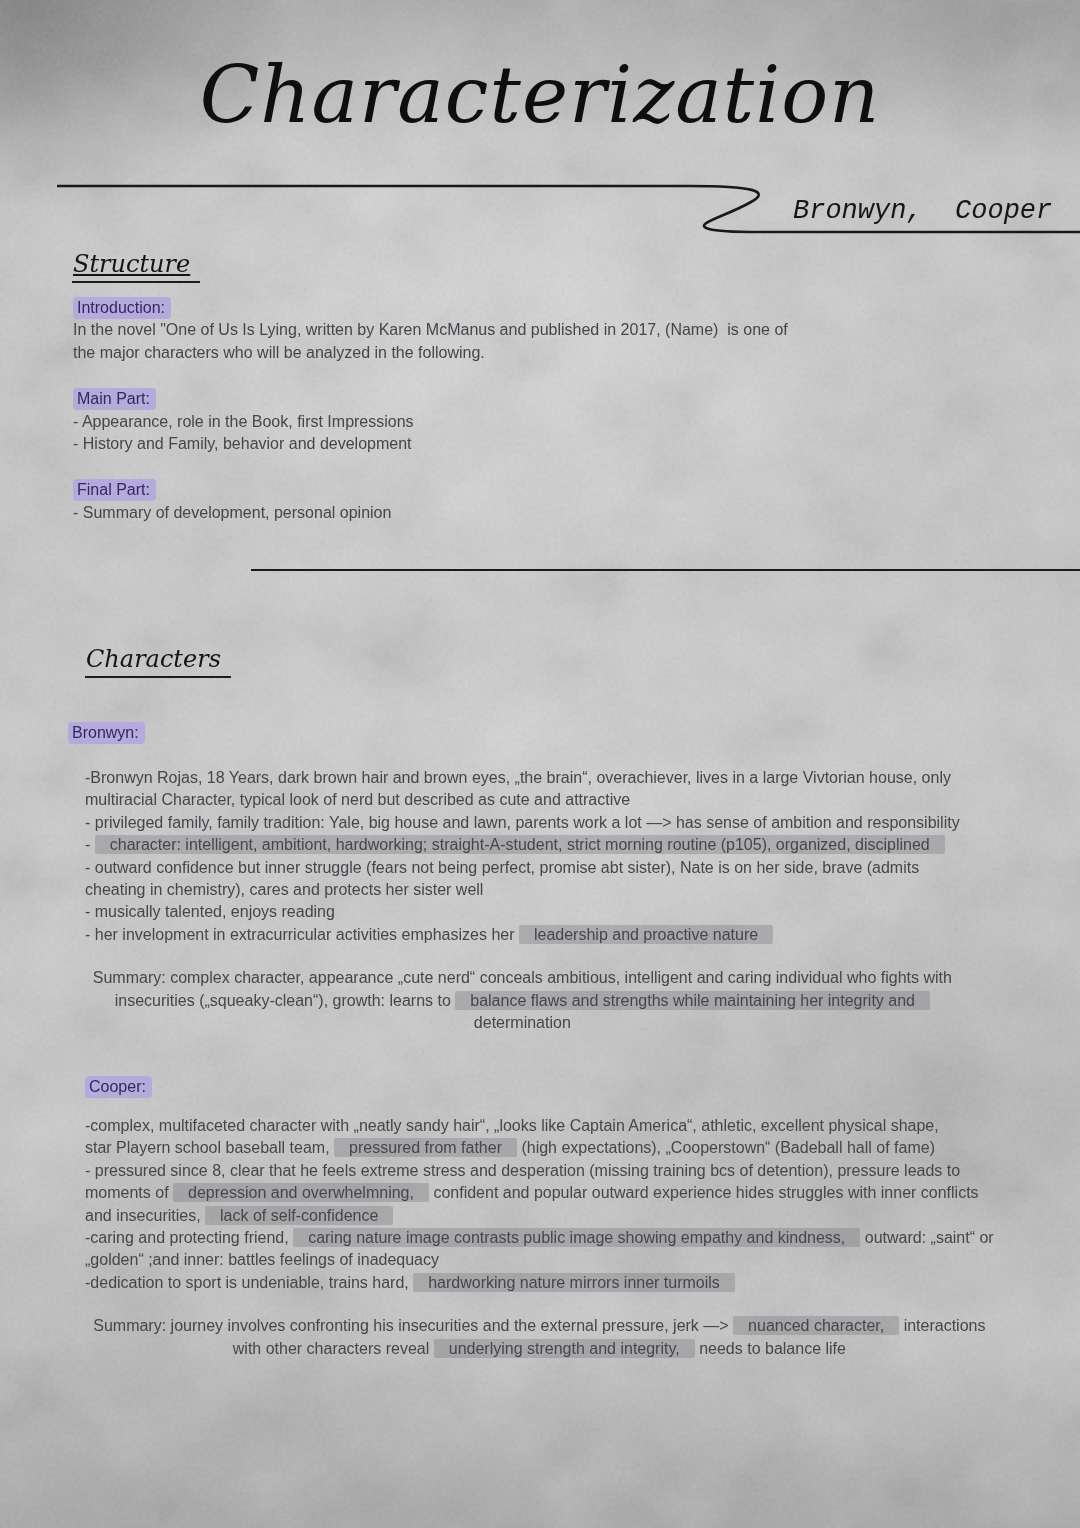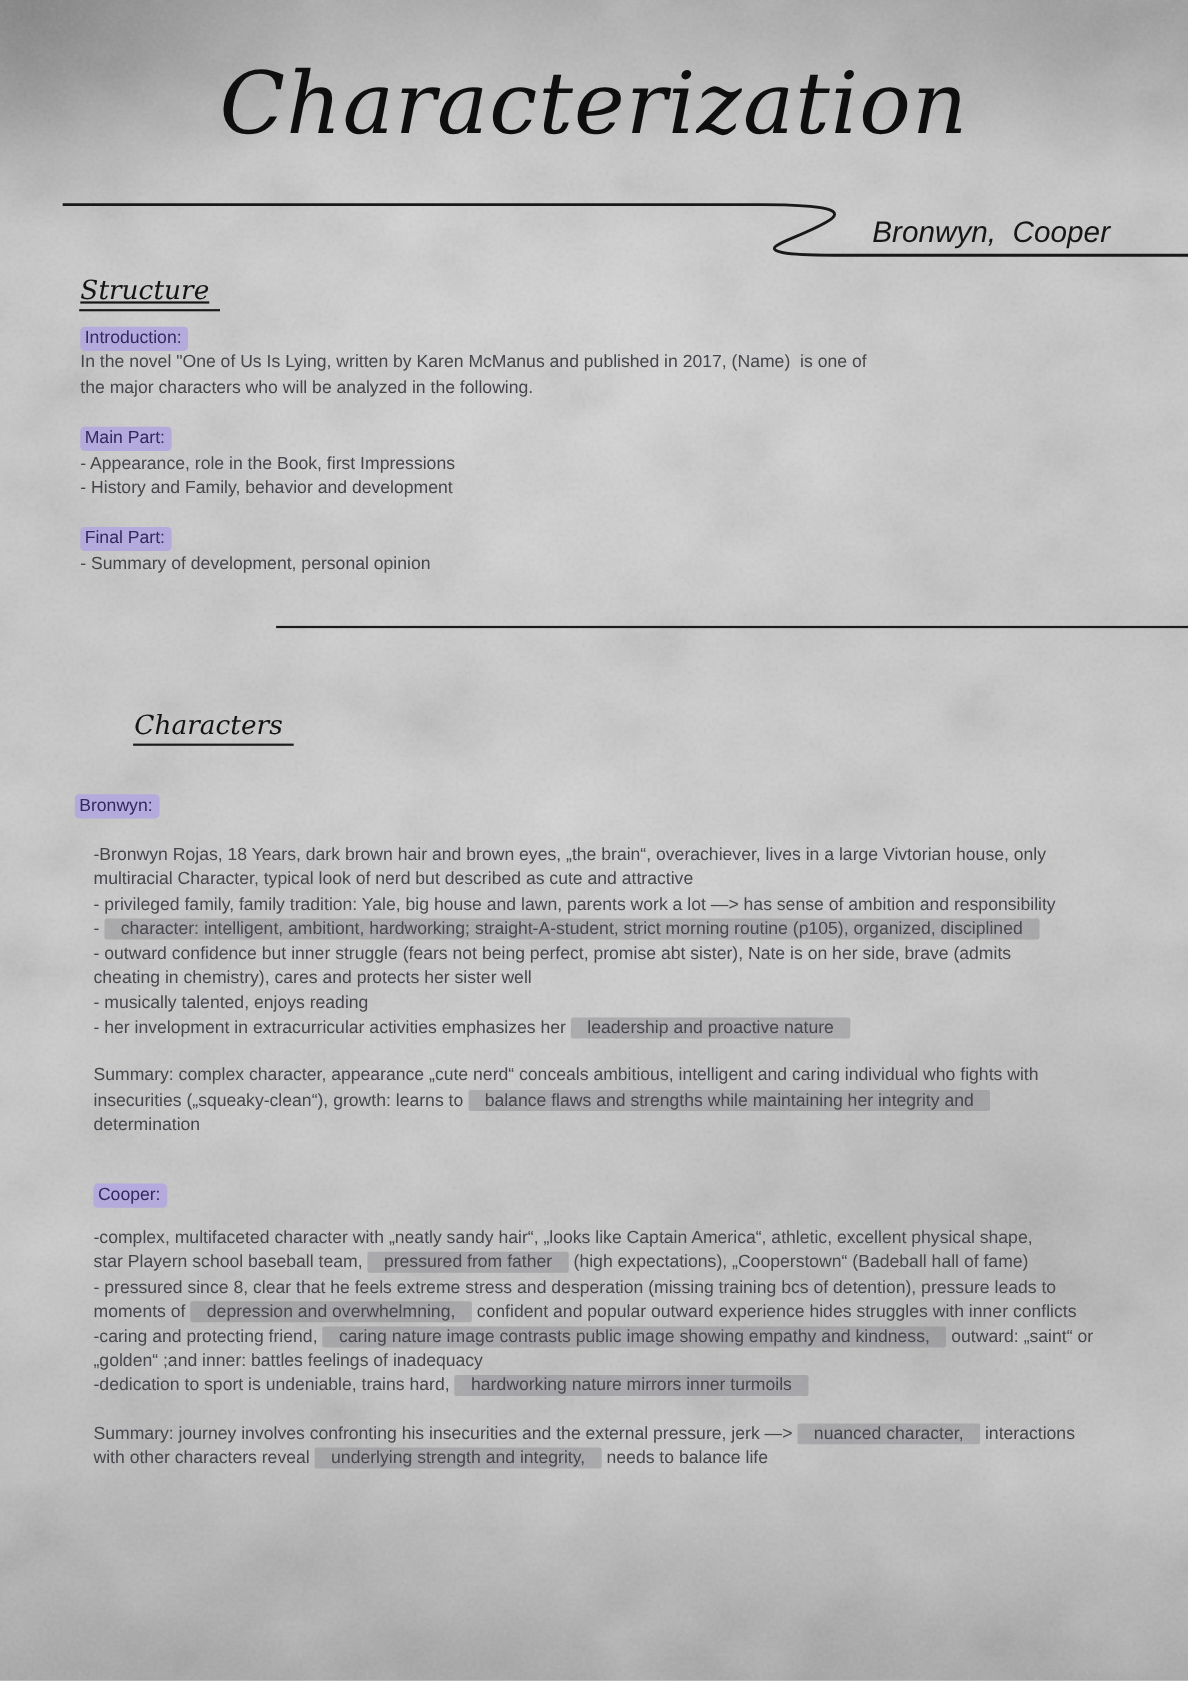--- a/index.html
+++ b/index.html
@@ -20,40 +20,40 @@
   .content { position:absolute; inset:0; z-index:1;border-radius:11px; }
 
   .title {
     position:absolute; top:50px; left:0; width:100%; margin:0;
     text-align:center; font-family:"DejaVu Serif", serif; font-style:italic; font-weight:400;
     font-size:78px; color:#0e0e0e; letter-spacing:1px;
   }
   .swoosh { position:absolute; left:57px; top:180px; }
   .authors {
     position:absolute; left:793px; top:196px; white-space:pre;
-    font-family:Liberation Sans, sans-serif; font-style:italic; font-size:27px; color:#161616;
+    font-family:Liberation Mono, monospace; font-style:italic; font-size:27px; color:#161616;
   }
   .script-heading {
     position:absolute; display:inline-block;
     font-family:"DejaVu Serif", serif; font-style:italic; font-size:24px; color:#141414;
     border-bottom:2px solid #1c1c1c; padding:0 10px 3px 1px;
   }
   .structure-heading { left:72px; top:250px;text-decoration:underline; }
-  .characters-heading { left:85px; top:645px;margin-left:36px; }
+  .characters-heading { left:85px; top:645px; }
 
   .divider2 { position:absolute; left:251px; top:569px; width:829px; height:2px; background:#1a1a1a; }
 
   .body-text { position:absolute; font-size:16px; line-height:22.4px; color:#45454c; }
   .tline { white-space:pre; }
   .structure-body { left:73px; top:297px; }
   .sblock { margin-bottom:24px; }
   .sblock-label-row { height:22.4px; }
   .bronwyn-body { left:85px; top:767px; }
   .cooper-body  { left:85px; top:1115px; }
-  .para2 { margin-top:21px; }
+  .para2 { margin-top:21px;text-align:center; }
 
   .char-label-row { position:absolute; font-size:16px; line-height:22.4px; }
   .bronwyn-label-row { left:68px; top:722px; }
   .cooper-label-row  { left:85px; top:1076px; }
 
   .hl-purple {
     background:#b4aadc; color:#33285f;
     border-radius:4px; padding:2px 6px 3px 4px;
   }
   .hl-gray {
@@ -143,20 +143,21 @@
 
     <div class="char-label-row cooper-label-row">
       <span class="hl-purple">Cooper:</span>
     </div>
     <div class="body-text cooper-body">
       <div>
           <div class="tline"><span>-complex, multifaceted character with „neatly sandy hair“, „looks like Captain America“, athletic, excellent physical shape,</span></div>
           <div class="tline"><span>star Playern school baseball team, </span><span class="hl-gray">pressured from father</span><span> (high expectations), „Cooperstown“ (Badeball hall of fame)</span></div>
           <div class="tline"><span>- pressured since 8, clear that he feels extreme stress and desperation (missing training bcs of detention), pressure leads to</span></div>
           <div class="tline"><span>moments of </span><span class="hl-gray">depression and overwhelmning,</span><span> confident and popular outward experience hides struggles with inner conflicts</span></div>
+          <div class="tline"><span>and insecurities, </span><span class="hl-gray">lack of self-confidence</span></div>
           <div class="tline"><span>-caring and protecting friend, </span><span class="hl-gray">caring nature image contrasts public image showing empathy and kindness,</span><span> outward: „saint“ or</span></div>
           <div class="tline"><span>„golden“ ;and inner: battles feelings of inadequacy</span></div>
           <div class="tline"><span>-dedication to sport is undeniable, trains hard, </span><span class="hl-gray">hardworking nature mirrors inner turmoils</span></div>
         </div>
       <div class="para2">
           <div class="tline"><span>Summary: journey involves confronting his insecurities and the external pressure, jerk —&gt; </span><span class="hl-gray">nuanced character,</span><span> interactions</span></div>
           <div class="tline"><span>with other characters reveal </span><span class="hl-gray">underlying strength and integrity,</span><span> needs to balance life</span></div>
         </div>
     </div>
 

